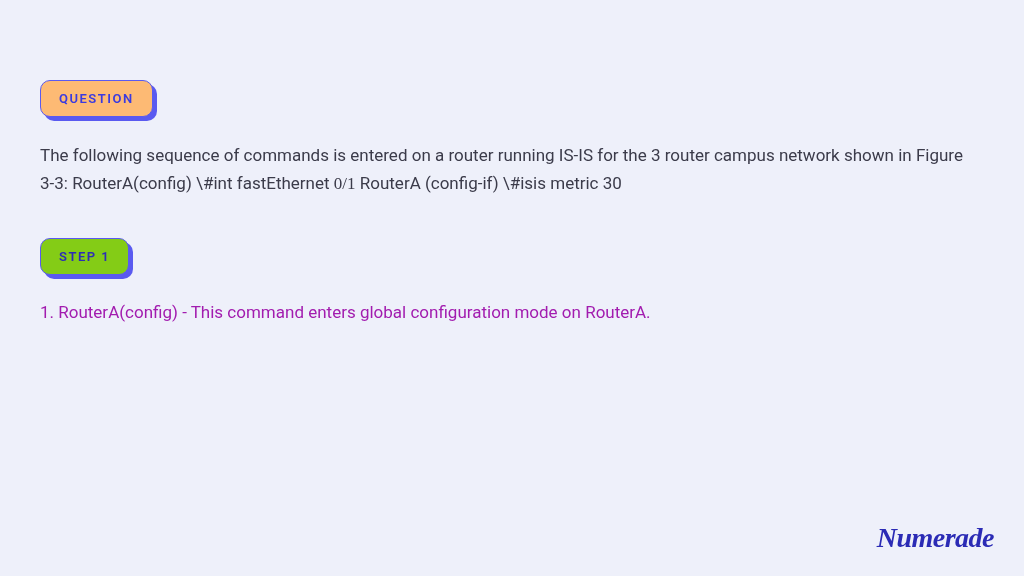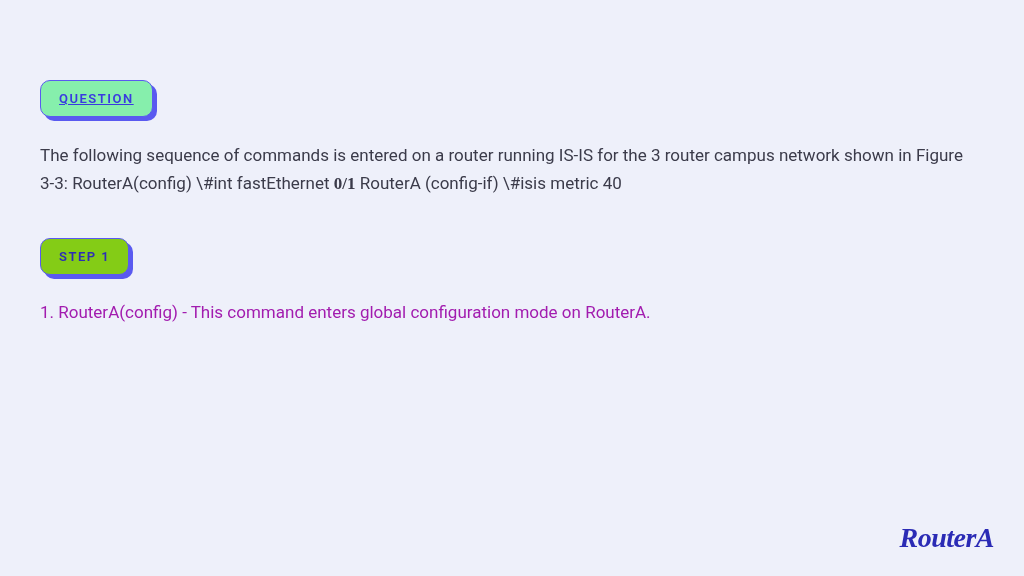--- a/index.html
+++ b/index.html
@@ -28,33 +28,33 @@
     position: relative;
     z-index: 1;
     padding: 10px 18px;
     border: 1.5px solid #5a5af0;
     border-radius: 10px;
     font-size: 13px;
     letter-spacing: 1.5px;
     font-weight: 600;
     font-family: inherit;
   }
-  .badge.question .badge-label { background: #86efac; color: #3a3ae0; text-decoration: underline; }
+  .badge.question .badge-label { background: #fdba74; color: #3a3ae0; }
   .badge.step .badge-label     { background: #84cc16; color: #2d2db7; }
 
   .question-text {
     font-size: 17px;
     line-height: 1.65;
     color: #3b3b4a;
     margin-bottom: 40px;
     max-width: 940px;
   }
   .math {
     font-family: "Cambria Math", "STIXGeneral", Georgia, serif;
-    font-weight: 700;
+    font-weight: 400;
   }
   .step-text {
     font-size: 17px;
     line-height: 1.6;
     color: #a21caf;
   }
   .logo {
     position: absolute;
     right: 30px;
     bottom: 22px;
@@ -70,26 +70,26 @@
 <body>
 
 
 
 <div class="badge question">
   <div class="badge-shadow"></div>
   <div class="badge-label">QUESTION</div>
 </div>
 
 <p class="question-text">
-  <span>The following sequence of commands is entered on a router running IS-IS for the 3 router campus network shown in Figure 3-3: RouterA(config) \#int fastEthernet </span><span class="math">0/1</span><span> RouterA (config-if) \#isis metric 40</span>
+  <span>The following sequence of commands is entered on a router running IS-IS for the 3 router campus network shown in Figure 3-3: RouterA(config) \#int fastEthernet </span><span class="math">0/1</span><span> RouterA (config-if) \#isis metric 30</span>
 </p>
 
 <div class="badge step">
   <div class="badge-shadow"></div>
   <div class="badge-label">STEP 1</div>
 </div>
 
 <p class="step-text">1. RouterA(config) - This command enters global configuration mode on RouterA.</p>
 
-<div class="logo">RouterA</div>
+<div class="logo">Numerade</div>
 
 
 
 
 </body></html>

